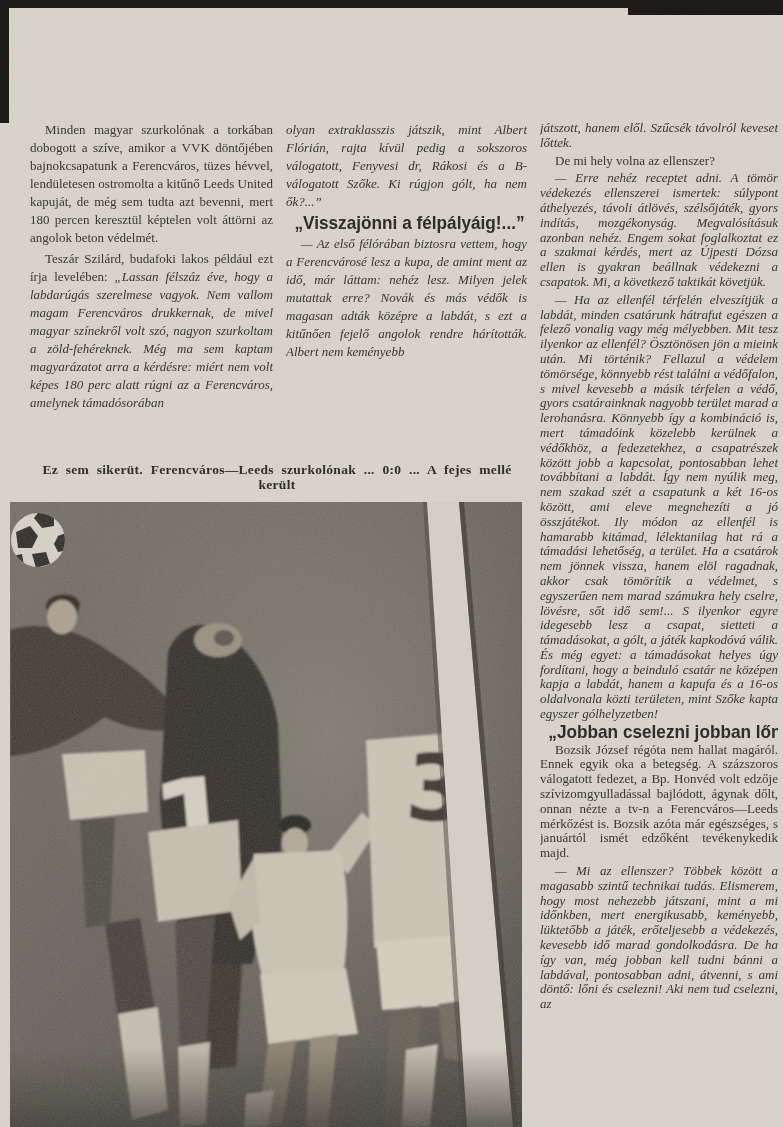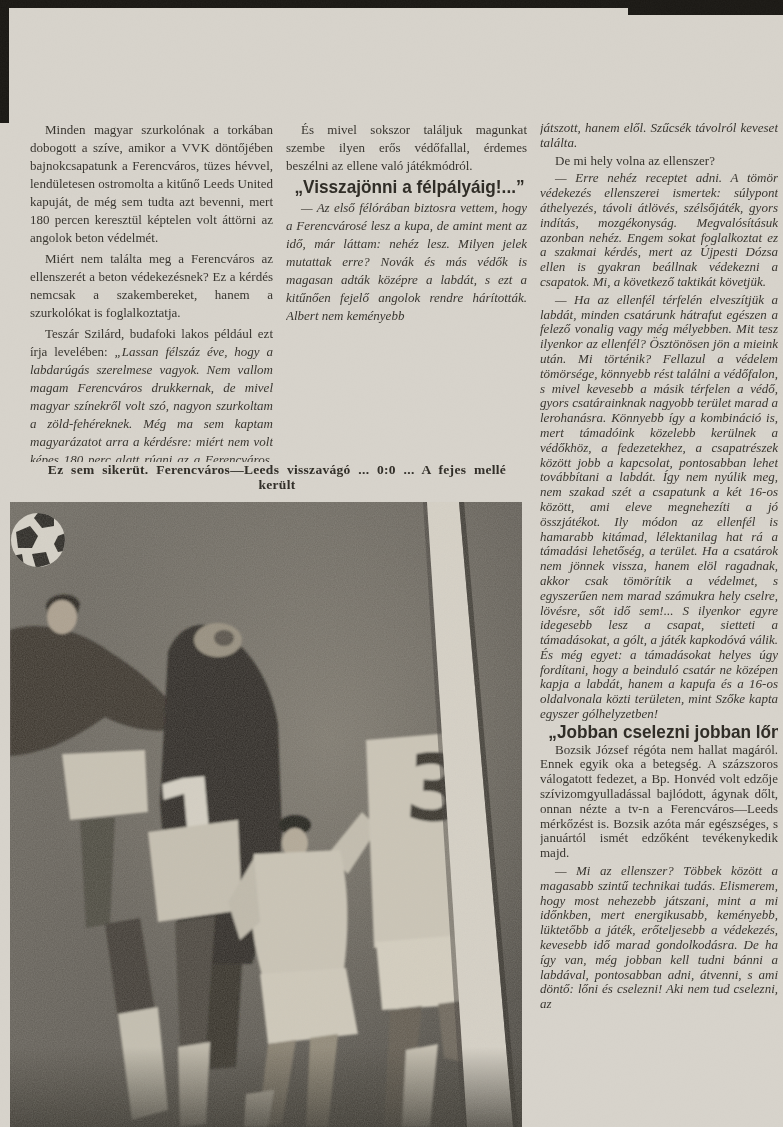--- a/index.html
+++ b/index.html
@@ -59,41 +59,40 @@
 
 <div class="page">
 
   <div class="bar-top"></div>
   <div class="bar-top-rt"></div>
   <div class="bar-left"></div>
 
 
   <div class="text-col" id="col1">
     <p>Minden magyar szurkolónak a torkában dobogott a szíve, amikor a VVK döntőjében bajnokcsapatunk a Ferencváros, tüzes hévvel, lendületesen ostromolta a kitűnő Leeds United kapuját, de még sem tudta azt bevenni, mert 180 percen keresztül képtelen volt áttörni az angolok beton védelmét.</p>
-    <p>Miért nem találta meg a Ferencváros az ellenszerét a beton védekezésnek? Ez a kérdés nemcsak a szakembereket, hanem a szurkolókat is foglalkoztatja.</p>
     <p><span>Teszár Szilárd, budafoki lakos például ezt írja levelében: </span><span class="q">„Lassan félszáz éve, hogy a labdarúgás szerelmese vagyok. Nem vallom magam Ferencváros drukkernak, de mivel magyar színekről volt szó, nagyon szurkoltam a zöld-fehéreknek. Még ma sem kaptam magyarázatot arra a kérdésre: miért nem volt képes 180 perc alatt rúgni az a Ferencváros, amelynek támadósorában</span></p>
   </div>
 
   <div class="text-col" id="col2">
-    <p>És mivel sokszor találjuk magunkat szembe ilyen erős védőfallal, érdemes beszélni az ellene való játékmódról.</p>
+    <p class="noindent q">olyan extraklasszis játszik, mint Albert Flórián, rajta kívül pedig a sokszoros válogatott, Fenyvesi dr, Rákosi és a B-válogatott Szőke. Ki rúgjon gólt, ha nem ők?...”</p>
     <p class="subhead">„Visszajönni a félpályáig!...”</p>
     <p class="q">— Az első félórában biztosra vettem, hogy a Ferencvárosé lesz a kupa, de amint ment az idő, már láttam: nehéz lesz. Milyen jelek mutattak erre? Novák és más védők is magasan adták középre a labdát, s ezt a kitűnően fejelő angolok rendre hárították. Albert nem keményebb</p>
   </div>
 
   <div class="text-col" id="col3">
-    <p class="noindent q">játszott, hanem elől. Szűcsék távolról keveset találta.</p>
+    <p class="noindent q">játszott, hanem elől. Szűcsék távolról keveset lőttek.</p>
     <p>De mi hely volna az ellenszer?</p>
     <p class="q">— Erre nehéz receptet adni. A tömör védekezés ellenszerei ismertek: súlypont áthelyezés, távoli átlövés, szélsőjáték, gyors indítás, mozgékonyság. Megvalósításuk azonban nehéz. Engem sokat foglalkoztat ez a szakmai kérdés, mert az Újpesti Dózsa ellen is gyakran beállnak védekezni a csapatok. Mi, a következő taktikát követjük.</p>
     <p class="q">— Ha az ellenfél térfelén elveszítjük a labdát, minden csatárunk hátrafut egészen a felező vonalig vagy még mélyebben. Mit tesz ilyenkor az ellenfél? Ösztönösen jön a mieink után. Mi történik? Fellazul a védelem tömörsége, könnyebb rést találni a védőfalon, s mivel kevesebb a másik térfelen a védő, gyors csatárainknak nagyobb terület marad a lerohanásra. Könnyebb így a kombináció is, mert támadóink közelebb kerülnek a védőkhöz, a fedezetekhez, a csapatrészek között jobb a kapcsolat, pontosabban lehet továbbítani a labdát. Így nem nyúlik meg, nem szakad szét a csapatunk a két 16-os között, ami eleve megnehezíti a jó összjátékot. Ily módon az ellenfél is hamarabb kitámad, lélektanilag hat rá a támadási lehetőség, a terület. Ha a csatárok nem jönnek vissza, hanem elöl ragadnak, akkor csak tömörítik a védelmet, s egyszerűen nem marad számukra hely cselre, lövésre, sőt idő sem!... S ilyenkor egyre idegesebb lesz a csapat, sietteti a támadásokat, a gólt, a játék kapkodóvá válik. És még egyet: a támadásokat helyes úgy fordítani, hogy a beinduló csatár ne középen kapja a labdát, hanem a kapufa és a 16-os oldalvonala közti területen, mint Szőke kapta egyszer gólhelyzetben!</p>
     <p class="subhead">„Jobban cselezni jobban lőni!”</p>
     <p>Bozsik József régóta nem hallat magáról. Ennek egyik oka a betegség. A százszoros válogatott fedezet, a Bp. Honvéd volt edzője szívizomgyulladással bajlódott, ágynak dőlt, onnan nézte a tv-n a Ferencváros—Leeds mérkőzést is. Bozsik azóta már egészséges, s januártól ismét edzőként tevékenykedik majd.</p>
     <p class="q">— Mi az ellenszer? Többek között a magasabb szintű technikai tudás. Elismerem, hogy most nehezebb játszani, mint a mi időnkben, mert energikusabb, keményebb, lüktetőbb a játék, erőteljesebb a védekezés, kevesebb idő marad gondolkodásra. De ha így van, még jobban kell tudni bánni a labdával, pontosabban adni, átvenni, s ami döntő: lőni és cselezni! Aki nem tud cselezni, az</p>
   </div>
 
-  <div class="caption">Ez sem sikerüt. Ferencváros—Leeds visszavágó ... 0:0 ... A fejes mellé került</div>
+  <div class="caption">Ez sem sikerüt. Ferencváros—Leeds szurkolónak ... 0:0 ... A fejes mellé került</div>
 
   <svg class="photo" viewBox="0 0 512 625" xmlns="http://www.w3.org/2000/svg">
     <defs>
       <linearGradient id="bgG" x1="0" y1="0" x2="1" y2="1">
         <stop offset="0" stop-color="#6e6a62"></stop>
         <stop offset="0.5" stop-color="#605c55"></stop>
         <stop offset="1" stop-color="#494640"></stop>
       </linearGradient>
       <radialGradient id="liteG" cx="0.62" cy="0.38" r="0.55">
         <stop offset="0" stop-color="#847f74" stop-opacity="0.8"></stop>

